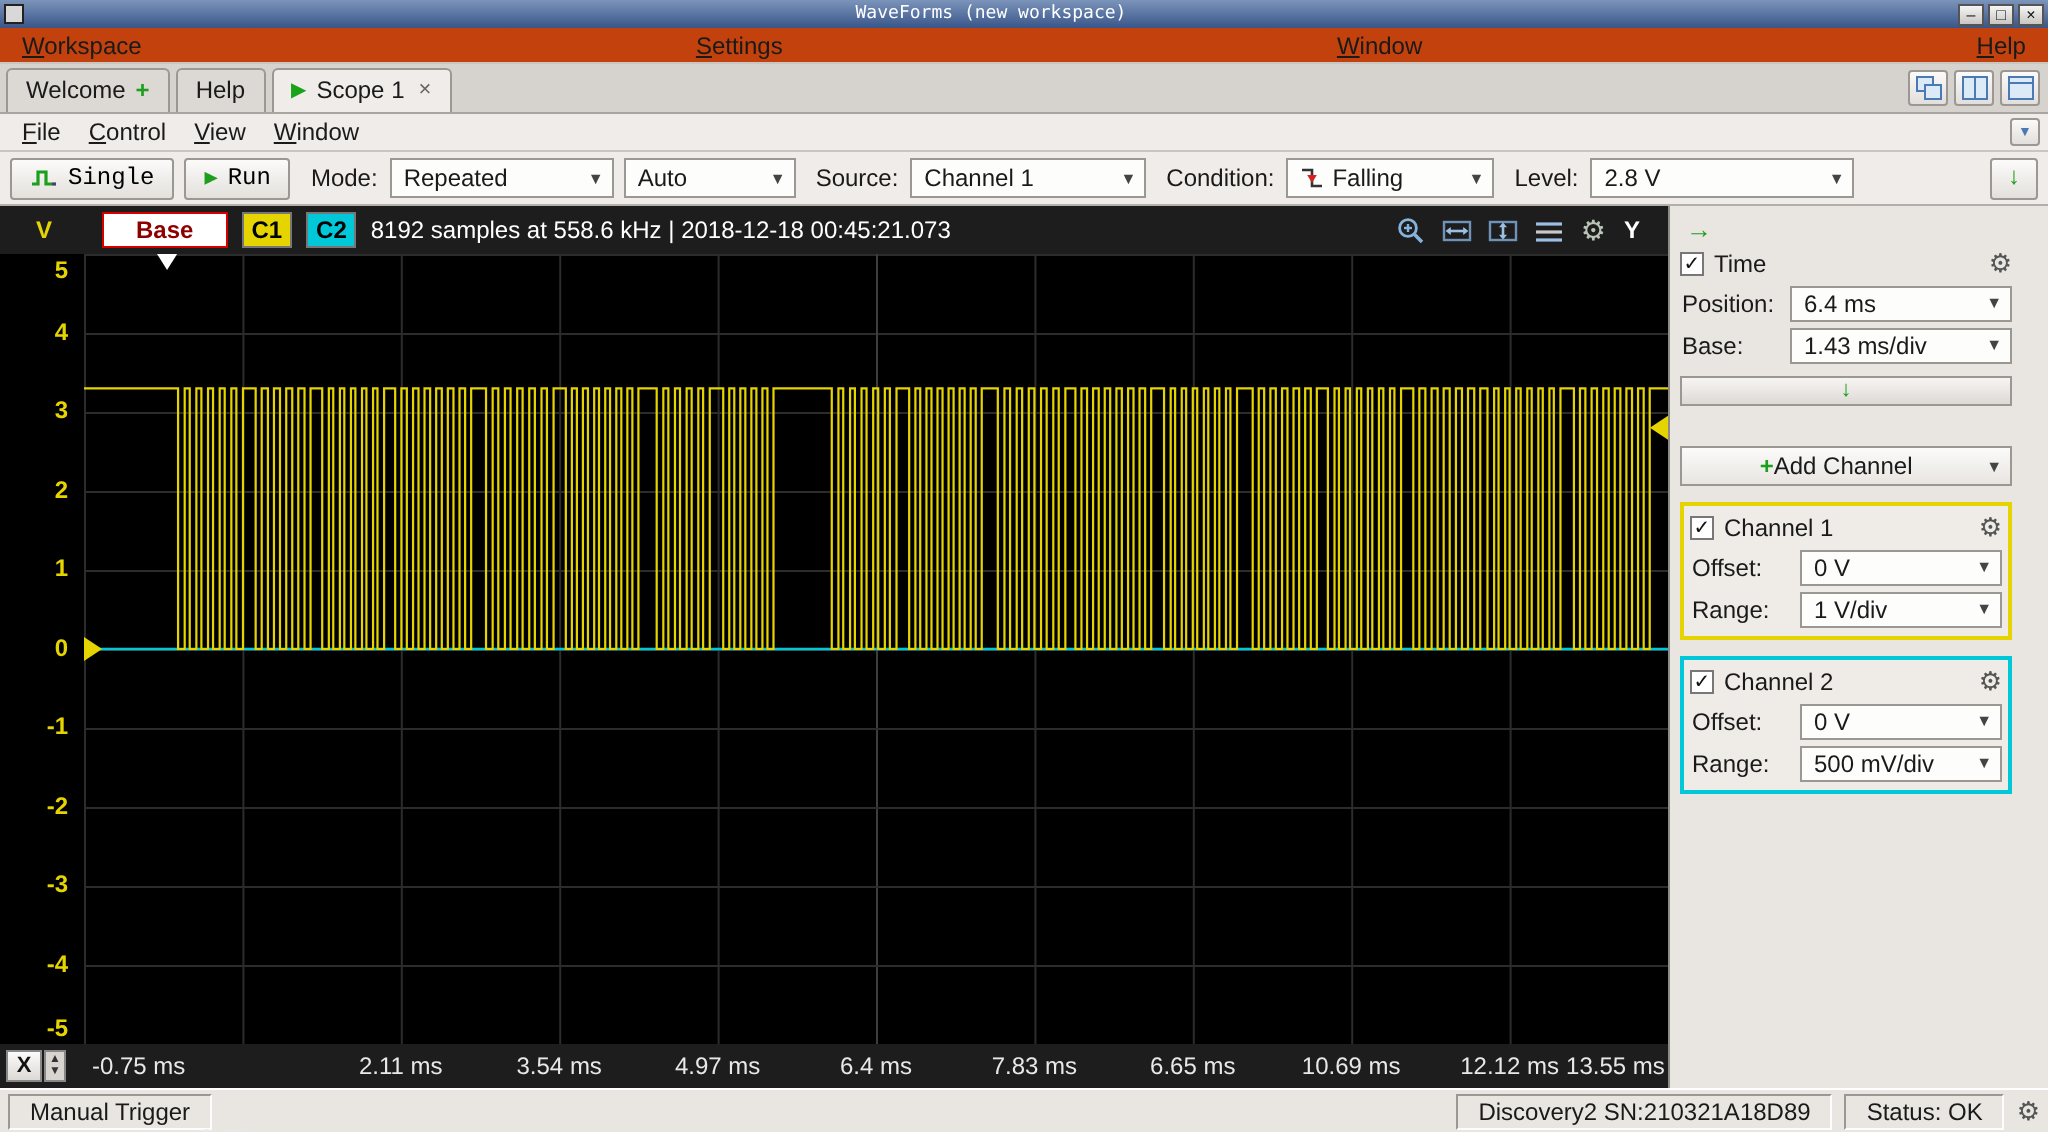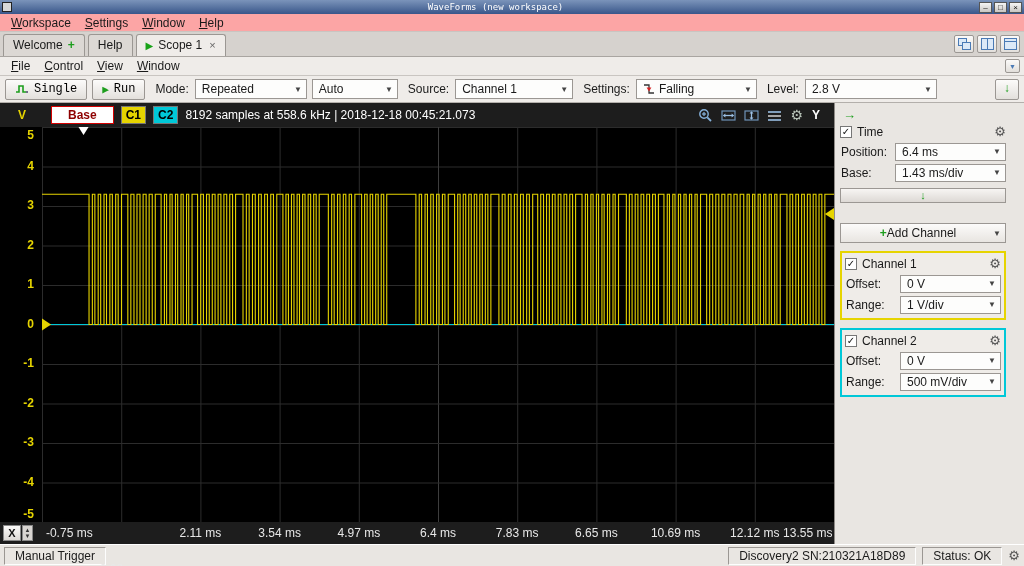--- a/index.html
+++ b/index.html
@@ -7,21 +7,21 @@
   body { font-family: "Liberation Sans", sans-serif; font-size: 12px; color: #1a1a1a; background: #4a4a4a; }
   .window { width: 1024px; height: 566px; display: flex; flex-direction: column; background: #efece9; }
 
   
   .titlebar { height: 14px; flex: 0 0 14px; background: linear-gradient(#7b94ba, #39568a); color: #fff; display: flex; align-items: center; padding: 0 2px; gap: 2px; }
   .win-icon { width: 10px; height: 10px; background: #d8d8d8; border: 1px solid #222; flex: 0 0 10px; }
   .titlebar .title { flex: 1; text-align: center; font: 9px "DejaVu Sans Mono", monospace; }
   .win-btn { width: 13px; height: 11px; background: linear-gradient(#f5f5f5, #c9c6c2); border: 1px solid #555; color: #111; font-size: 8px; line-height: 9px; text-align: center; }
 
   
-  .menubar  { height: 17px; flex: 0 0 17px; background: #fca5a5; display: flex; align-items: center; padding: 0 4px; }
+  .menubar  { height: 17px; flex: 0 0 17px; background: #c2410c; display: flex; align-items: center; padding: 0 4px; justify-content: space-between; }
   .menubar2 { height: 19px; flex: 0 0 19px; background: #efece9; border-bottom: 1px solid #c9c5c1; display: flex; align-items: center; padding: 0 4px; }
   .menu-item { padding: 1px 7px; }
   .menu-item::first-letter { text-decoration: underline; }
 
   
   .tabbar { height: 26px; flex: 0 0 26px; background: #d6d2ce; border-top: 1px solid #c9c5c1; border-bottom: 1px solid #a9a5a1; display: flex; align-items: flex-end; padding: 3px 4px 0 3px; gap: 3px; }
   .tab { display: flex; align-items: center; gap: 5px; padding: 3px 9px 4px; background: #dcd8d4; border: 1px solid #9b9793; border-bottom: none; border-radius: 3px 3px 0 0; }
   .tab.active { background: #efece9; }
   .plusg { color: #1d9e1d; font-weight: bold; }
   .tab .play { color: #19a319; font-size: 10px; }
@@ -173,22 +173,22 @@
     </div>
     <div class="combo" style="width:86px">
       <span>Auto</span>
       <span class="caret">▼</span>
     </div>
     <span class="tb-label">Source:</span>
     <div class="combo" style="width:118px">
       <span>Channel 1</span>
       <span class="caret">▼</span>
     </div>
-    <span class="tb-label">Settings:</span>
-    <div class="combo" style="width:121px">
+    <span class="tb-label">Condition:</span>
+    <div class="combo" style="width:104px">
       <span style="display:flex;align-items:center;gap:4px">
         <svg width="12" height="12" viewBox="0 0 12 12">
           <path d="M1,2 H6 V10 H11" fill="none" stroke="#333" stroke-width="1.3"></path>
           <path d="M3.6,4.5 h4.8 l-2.4,4 z" fill="#d42222"></path>
         </svg>
         <span>Falling</span>
       </span>
       <span class="caret">▼</span>
     </div>
     <span class="tb-label">Level:</span>

